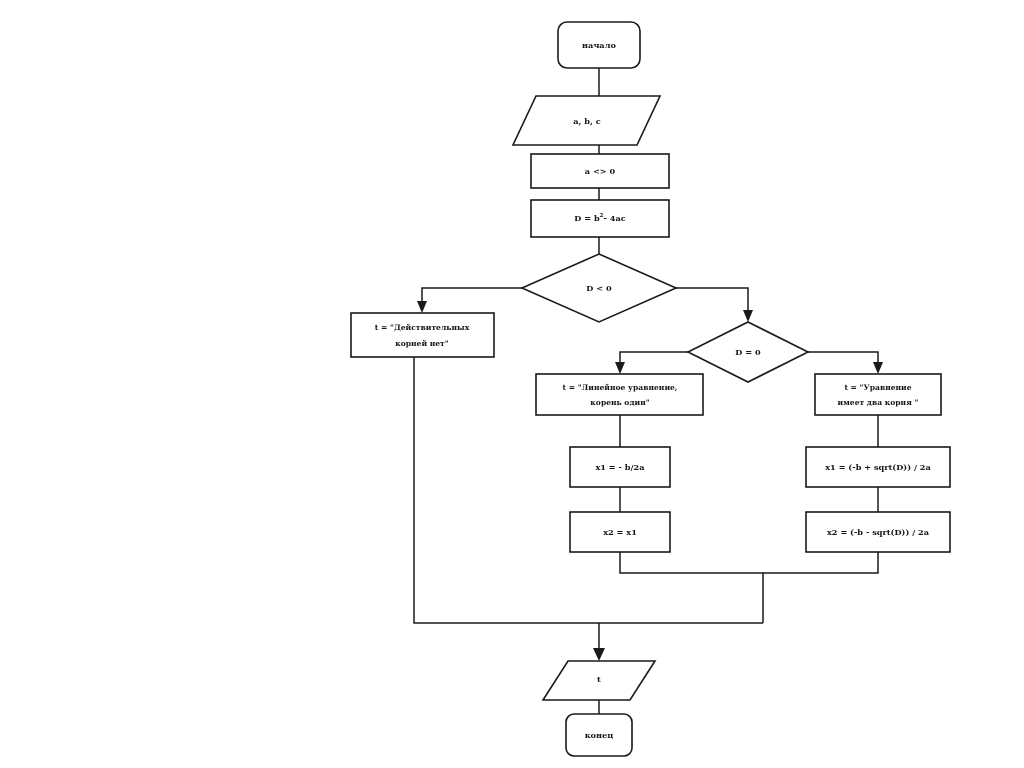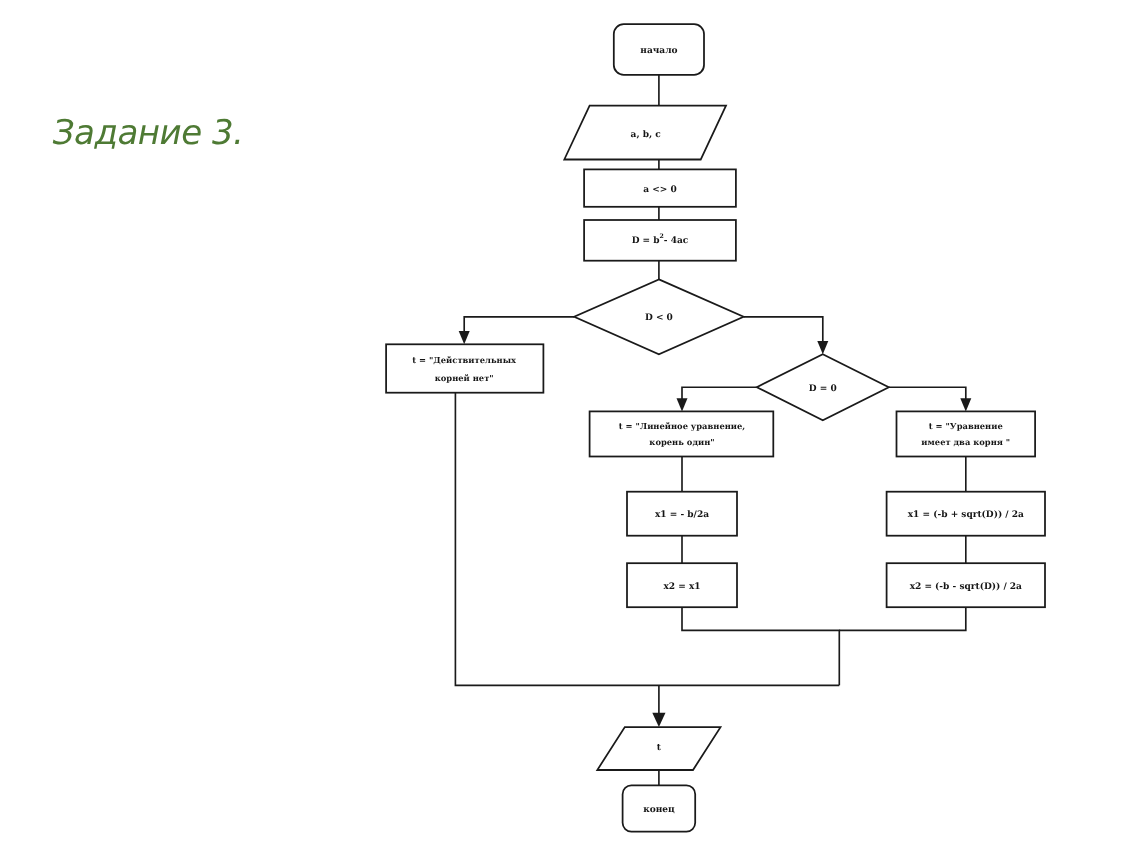--- a/index.html
+++ b/index.html
@@ -67,21 +67,20 @@
   }
   .fc-text.small { font-size: 7.6px; }
   .fc-text sup, .fc-text .sup { font-size: 5.6px; }
 </style>
 </head>
 <body>
 
 <div id="page">
 
   <div id="task-text">
-    <div id="task-title">Задание 3.</div>
   </div>
 
   <svg id="flow" width="1024" height="768" viewBox="0 0 1024 768">
 
     <g>
       <path class="fc-line" d="M599,68 L599,96"></path>
       <path class="fc-line" d="M599,145 L599,154"></path>
       <path class="fc-line" d="M599,188 L599,200"></path>
       <path class="fc-line" d="M599,237 L599,254"></path>
 

